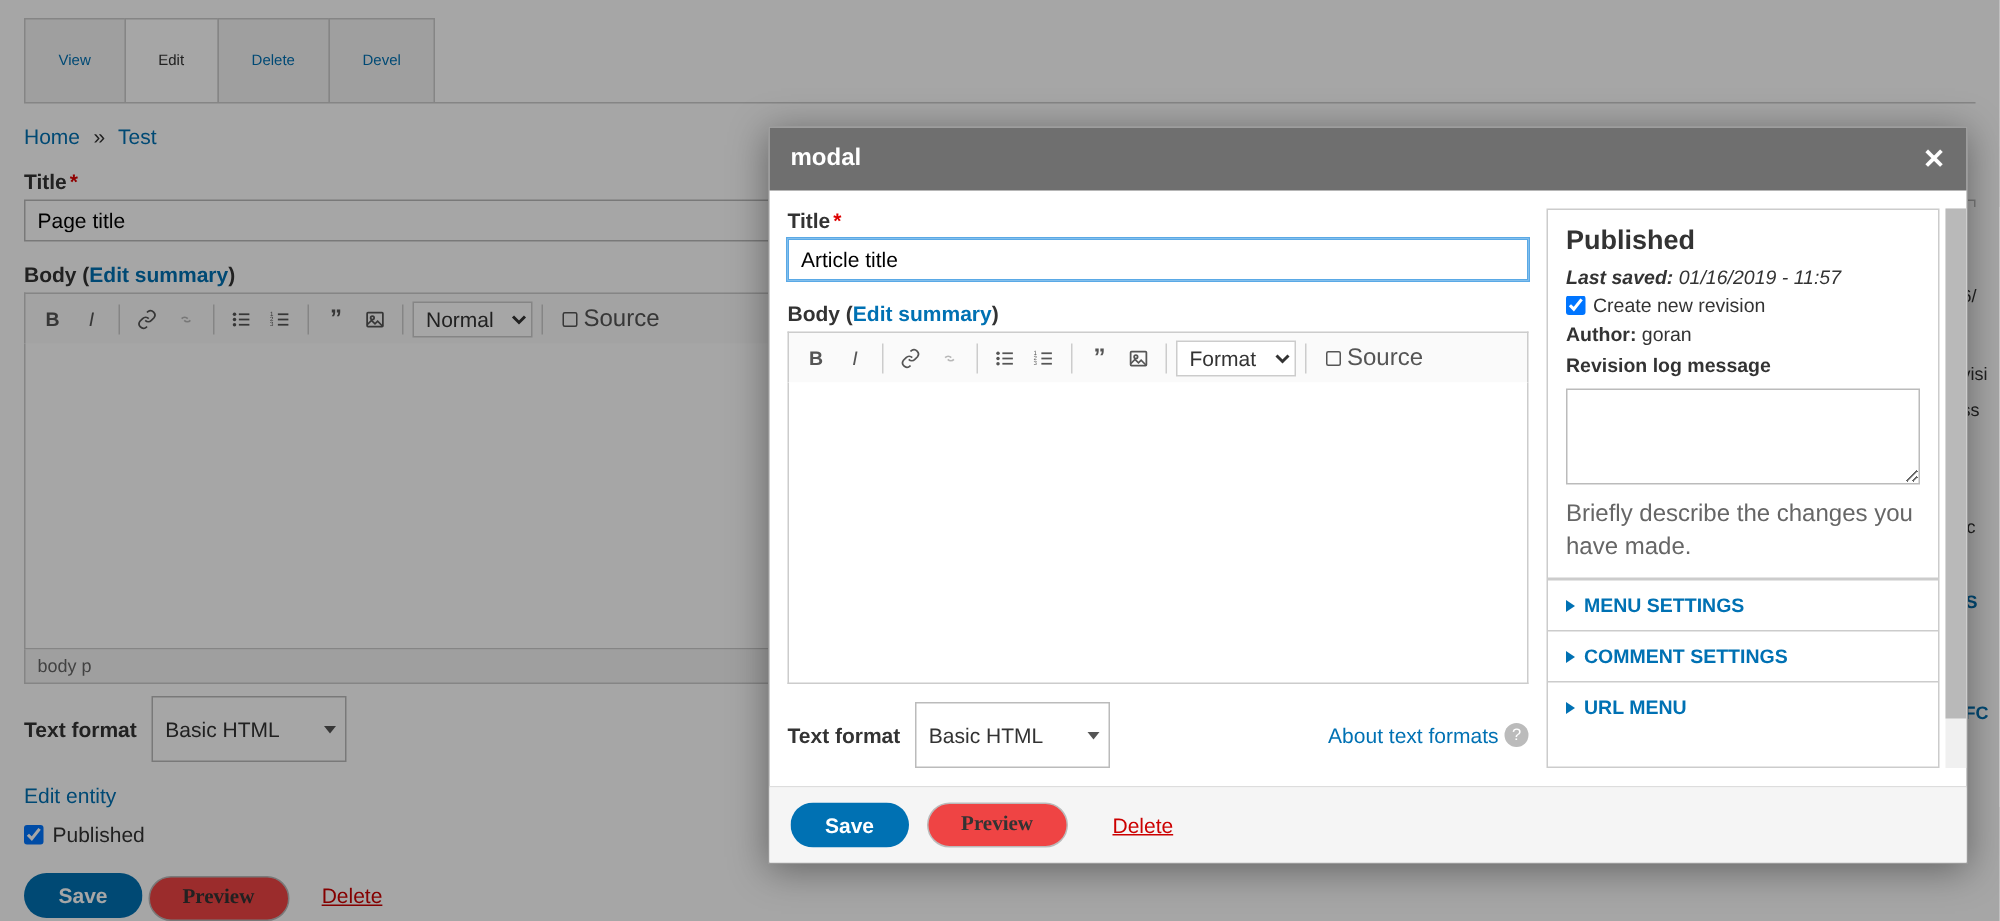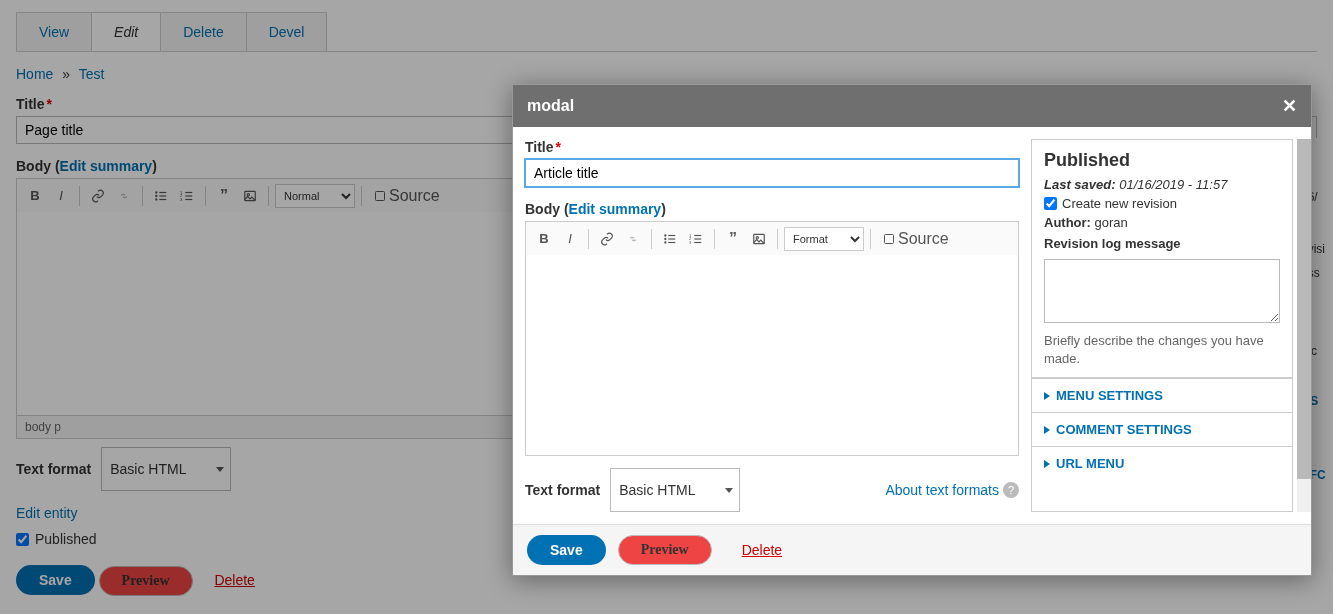--- a/index.html
+++ b/index.html
@@ -4,36 +4,36 @@
 <style>
 * { box-sizing: border-box; margin: 0; padding: 0; }
 body { font-family: "Helvetica Neue", Arial, sans-serif; font-size: 14px; color: #333; background: #fff; position: relative; width: 1333px; height: 614px; overflow: hidden; }
 
 a { color: #0071b3; text-decoration: none; }
 .required-mark { color: #d00; font-weight: bold; margin-left: 2px; }
 
 
 .page { padding: 12px 16px; }
 .tabs { display: flex; border-bottom: 1px solid #ccc; margin-bottom: 14px; }
-.tabs .tab { border: 1px solid #ccc; border-bottom: none; padding: 11px 22px; background: #f5f5f5; font-size: 14px; color: #0071b3; cursor: pointer; margin-left: -1px; }
+.tabs .tab { border: 1px solid #ccc; border-bottom: none; padding: 22px 22px; background: #f5f5f5; font-size: 10px; color: #0071b3; cursor: pointer; margin-left: -1px; }
 .tabs .tab:first-child { margin-left: 0; }
-.tabs .tab.active { background: #fff; color: #333; font-style: italic; }
+.tabs .tab.active { background: #fff; color: #333; }
 .breadcrumb { margin: 4px 0 14px; }
 .breadcrumb .sep { margin: 0 5px; color: #333; }
 
 .form-row { margin-bottom: 14px; }
 .form-row label { font-weight: bold; display: block; margin-bottom: 4px; }
 .text-input { width: 100%; padding: 5px 8px; border: 1px solid #bbb; font-size: 14px; height: 28px; }
 .text-input.focused { border-color: #5aa9e6; outline: none; box-shadow: 0 0 0 1px #5aa9e6; }
 
 .toolbar { border: 1px solid #ccc; border-bottom: none; background: #fafafa; padding: 4px 6px; display: flex; align-items: center; gap: 2px; height: 34px; }
 .tb-btn { width: 24px; height: 24px; display: inline-flex; align-items: center; justify-content: center; color: #555; font-size: 13px; cursor: pointer; }
 .tb-btn svg { width: 14px; height: 14px; }
 .tb-sep { width: 1px; height: 20px; background: #ccc; margin: 0 4px; }
-.tb-dd { height: 24px; font-size: 11px; border: 1px solid #ccc; background: #fff; color: #333; padding: 0 4px; min-width: 80px; }
+.tb-dd { height: 24px; font-size: 14px; border: 1px solid #ccc; background: #fff; color: #333; padding: 0 4px; min-width: 80px; }
 .tb-src { font-size: 16px; display: inline-flex; align-items: center; gap: 3px; color: #555; padding: 0 6px; height: 24px; cursor: pointer; }
 .editor-body { border: 1px solid #ccc; border-top: none; height: 204px; background: #fff; }
 .editor-status { border: 1px solid #ccc; border-top: none; background: #f5f5f5; padding: 4px 8px; font-size: 12px; color: #666; }
 
 .format-row { display: flex; align-items: center; gap: 10px; margin-top: 8px; }
 .format-select-wrap { border: 1px solid #bbb; display: inline-flex; align-items: center; height: 44px; padding: 0 6px 0 8px; background: #fff; position: relative; min-width: 130px; }
 .format-select-wrap::after { content: ''; border-left: 4px solid transparent; border-right: 4px solid transparent; border-top: 5px solid #555; margin-left: auto; }
 
 .link-row { margin: 10px 0; }
 .chk-row { display: flex; align-items: center; gap: 6px; margin: 10px 0 18px; }
@@ -57,21 +57,21 @@
 .modal-left { flex: 1; padding-right: 12px; display: flex; flex-direction: column; }
 .modal-right { width: 262px; border: 1px solid #ccc; display: flex; flex-direction: column; margin-right: 4px; }
 
 .panel-section { padding: 10px 12px; border-bottom: 1px solid #ccc; }
 .panel-section:last-child { border-bottom: none; }
 .panel-section h2 { font-size: 18px; margin-bottom: 6px; }
 .panel-section .meta { font-size: 13px; color: #333; margin-bottom: 4px; }
 .panel-section .meta em { font-style: italic; }
 .panel-section .meta .lbl { font-weight: bold; }
 .panel-section textarea { width: 100%; height: 64px; border: 1px solid #bbb; resize: vertical; font-family: inherit; font-size: 13px; margin-top: 4px; }
-.panel-section .help { font-size: 13px; color: #666; margin-top: 6px; line-height: 1.35; }
+.panel-section .help { font-size: 16px; color: #666; margin-top: 6px; line-height: 1.35; }
 
 .accordion { padding: 9px 12px; border-top: 1px solid #ccc; font-size: 13px; font-weight: bold; color: #0071b3; cursor: pointer; display: flex; align-items: center; gap: 6px; }
 .accordion::before { content: ''; border-top: 4px solid transparent; border-bottom: 4px solid transparent; border-left: 6px solid #0071b3; }
 
 .modal-footer { padding: 10px 14px; background: #f5f5f5; display: flex; align-items: center; gap: 12px; }
 
 .about-formats { color: #0071b3; display: inline-flex; align-items: center; gap: 4px; margin-left: auto; }
 .q-icon { width: 16px; height: 16px; border-radius: 50%; background: #bbb; color: #fff; font-size: 11px; display: inline-flex; align-items: center; justify-content: center; }
 
 

